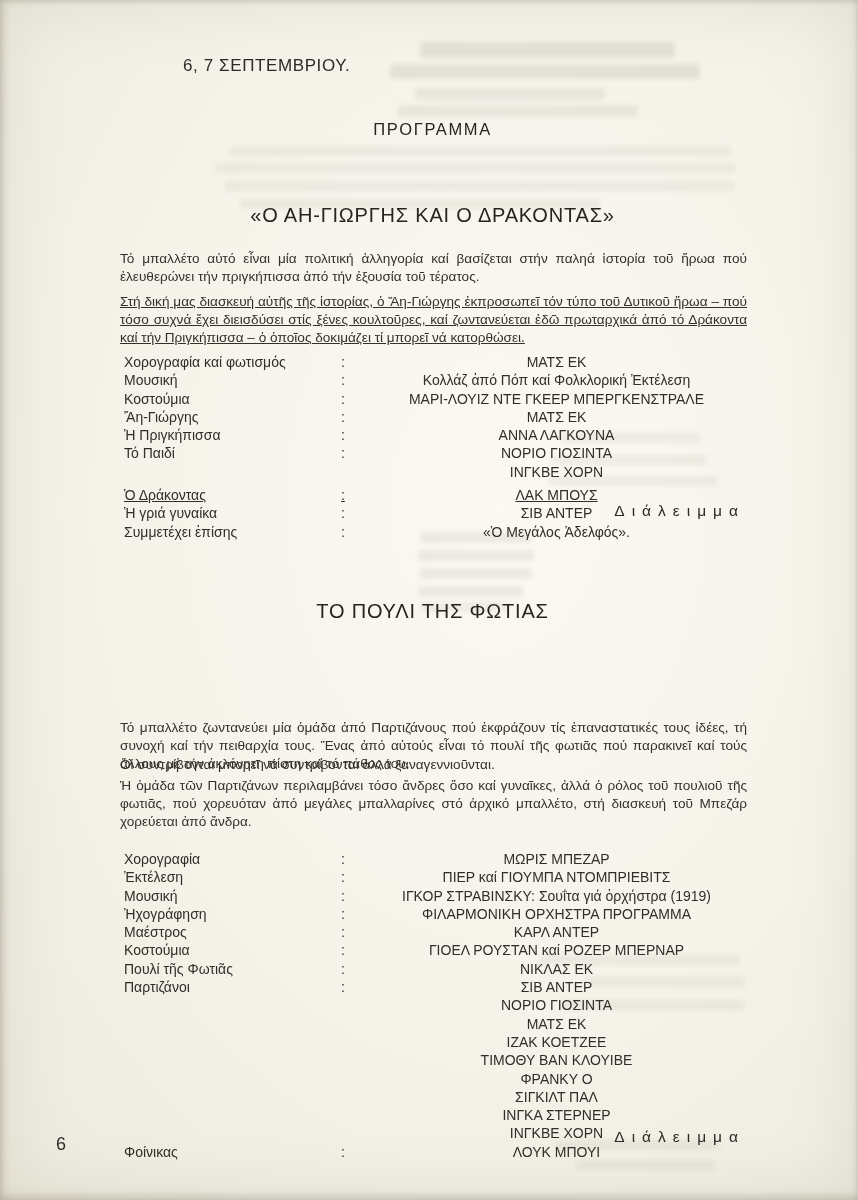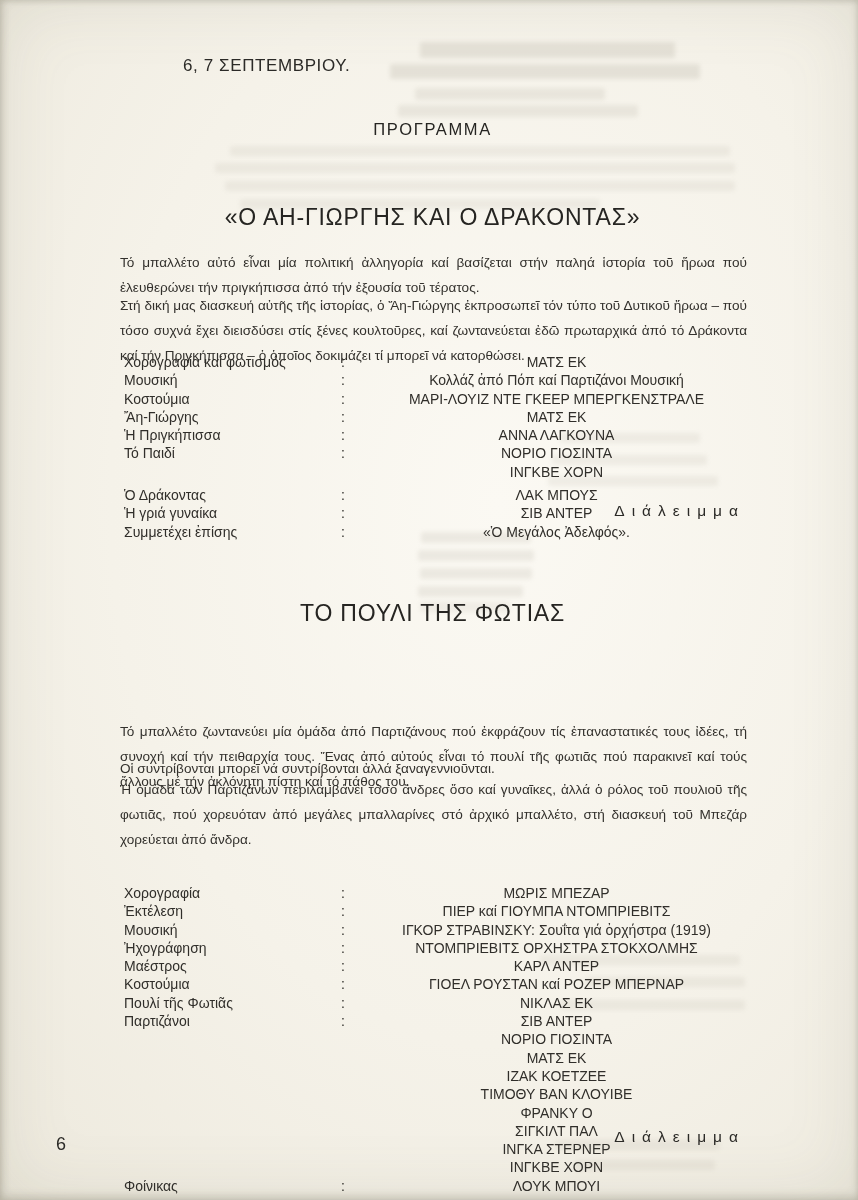--- a/index.html
+++ b/index.html
@@ -11,27 +11,27 @@
                 inset 3px 0 8px rgba(112,106,86,.16),
                 inset 0 -4px 10px rgba(112,106,86,.20),
                 inset 0 2px 4px rgba(112,106,86,.10);
     font-family:"Liberation Sans","DejaVu Sans",sans-serif;
     color:#2e2c29;
     overflow:hidden;
   }
   .abs{position:absolute;}
   .date{left:163px;top:56px;font-size:17px;letter-spacing:.6px;color:#2b2a27;margin-left:20px;}
   .program-heading{left:120px;top:120px;width:625px;text-align:center;font-size:16.5px;letter-spacing:1.6px;color:#262522;}
-  .ballet-title{left:120px;width:625px;text-align:center;font-size:23px;letter-spacing:.8px;color:#262522;}
+  .ballet-title{left:120px;width:625px;text-align:center;font-size:20px;letter-spacing:.8px;color:#262522;}
   .title1{top:204px;}
   .title2{top:600px;}
-  .para{left:120px;width:627px;font-size:13.6px;line-height:25px;text-align:justify;color:#33312d;}
+  .para{left:120px;width:627px;font-size:13.6px;line-height:18px;text-align:justify;color:#33312d;}
   .credits{left:120px;width:640px;font-size:14px;color:#302e2a;margin-top:28px;}
   .crow{display:flex;line-height:18.3px;}
-  .crow.gap{margin-top:5px;}
+  .crow.gap{margin-top:5px;text-decoration:underline;}
   .clabel{flex:0 0 217px;padding-left:4px;}
   .ccolon{flex:0 0 12px;}
   .cvalue{flex:1;text-align:center;}
   .intermission{left:120px;width:625px;text-align:right;font-size:15.5px;letter-spacing:7px;color:#2b2a27;}
   .int1{top:502px;}
   .int2{top:1128px;}
   .page-number{left:56px;top:1134px;font-size:18px;color:#2b2a27;}
   .ghost{position:absolute;background:#a8a294;opacity:.13;filter:blur(2px);border-radius:2px;}
   .ghost.s{opacity:.22;}
   .ghost.m{opacity:.17;}
@@ -61,32 +61,32 @@
   <div class="ghost" style="left:585px;top:977px;width:160px;height:10px;"></div>
   <div class="ghost" style="left:560px;top:1000px;width:185px;height:10px;"></div>
   <div class="ghost" style="left:555px;top:1140px;width:165px;height:10px;"></div>
   <div class="ghost" style="left:575px;top:1160px;width:140px;height:10px;"></div>
 
   <div class="abs date">6, 7 ΣΕΠΤΕΜΒΡΙΟΥ.</div>
   <div class="abs program-heading">ΠΡΟΓΡΑΜΜΑ</div>
 
   <div class="abs ballet-title title1">«Ο ΑΗ-ΓΙΩΡΓΗΣ ΚΑΙ Ο ΔΡΑΚΟΝΤΑΣ»</div>
   <p class="abs para" style="top:236px;">Τό μπαλλέτο αὐτό εἶναι μία πολιτική ἀλληγορία καί βασίζεται στήν παληά ἱστορία τοῦ ἥρωα πού ἐλευθερώνει τήν πριγκήπισσα ἀπό τήν ἐξουσία τοῦ τέρατος.</p>
-  <p class="abs para" style="top:279px;">Στή δική μας διασκευή αὐτῆς τῆς ἱστορίας, ὁ Ἄη-Γιώργης ἐκπροσωπεῖ τόν τύπο τοῦ Δυτικοῦ ἥρωα – πού τόσο συχνά ἔχει διεισδύσει στίς ξένες κουλτοῦρες, καί ζωντανεύεται ἐδῶ πρωταρχικά ἀπό τό Δράκοντα καί τήν Πριγκήπισσα – ὁ ὁποῖος δοκιμάζει τί μπορεῖ νά κατορθώσει.</p>
+  <p class="abs para" style="top:279px;text-decoration:underline;">Στή δική μας διασκευή αὐτῆς τῆς ἱστορίας, ὁ Ἄη-Γιώργης ἐκπροσωπεῖ τόν τύπο τοῦ Δυτικοῦ ἥρωα – πού τόσο συχνά ἔχει διεισδύσει στίς ξένες κουλτοῦρες, καί ζωντανεύεται ἐδῶ πρωταρχικά ἀπό τό Δράκοντα καί τήν Πριγκήπισσα – ὁ ὁποῖος δοκιμάζει τί μπορεῖ νά κατορθώσει.</p>
 
   <div class="abs credits" style="top:325px;">
     <div class="crow">
       <span class="clabel">Χορογραφία καί φωτισμός</span>
         <span class="ccolon">:</span>
         <span class="cvalue">ΜΑΤΣ ΕΚ</span>
     </div>
     <div class="crow">
       <span class="clabel">Μουσική</span>
         <span class="ccolon">:</span>
-        <span class="cvalue">Κολλάζ ἀπό Πόπ καί Παρτιζάνοι Μουσική</span>
+        <span class="cvalue">Κολλάζ ἀπό Πόπ καί Φολκλορική Ἐκτέλεση</span>
     </div>
     <div class="crow">
       <span class="clabel">Κοστούμια</span>
         <span class="ccolon">:</span>
         <span class="cvalue">ΜΑΡΙ-ΛΟΥΙΖ ΝΤΕ ΓΚΕΕΡ ΜΠΕΡΓΚΕΝΣΤΡΑΛΕ</span>
     </div>
     <div class="crow">
       <span class="clabel">Ἄη-Γιώργης</span>
         <span class="ccolon">:</span>
         <span class="cvalue">ΜΑΤΣ ΕΚ</span>
@@ -123,40 +123,40 @@
     </div>
   </div>
 
   <div class="abs intermission int1">Διάλειμμα</div>
 
   <div class="abs ballet-title title2">ΤΟ ΠΟΥΛΙ ΤΗΣ ΦΩΤΙΑΣ</div>
   <p class="abs para" style="top:705px;">Τό μπαλλέτο ζωντανεύει μία ὁμάδα ἀπό Παρτιζάνους πού ἐκφράζουν τίς ἐπαναστατικές τους ἰδέες, τή συνοχή καί τήν πειθαρχία τους. Ἕνας ἀπό αὐτούς εἶναι τό πουλί τῆς φωτιᾶς πού παρακινεῖ καί τούς ἄλλους μέ τήν ἀκλόνητη πίστη καί τό πάθος του.</p>
   <p class="abs para" style="top:742px;">Οἱ συντρίβονται μπορεῖ νά συντρίβονται ἀλλά ξαναγεννιοῦνται.</p>
   <p class="abs para" style="top:763px;">Ἡ ὁμάδα τῶν Παρτιζάνων περιλαμβάνει τόσο ἄνδρες ὅσο καί γυναῖκες, ἀλλά ὁ ρόλος τοῦ πουλιοῦ τῆς φωτιᾶς, πού χορευόταν ἀπό μεγάλες μπαλλαρίνες στό ἀρχικό μπαλλέτο, στή διασκευή τοῦ Μπεζάρ χορεύεται ἀπό ἄνδρα.</p>
 
-  <div class="abs credits" style="top:856px;">
+  <div class="abs credits" style="top:822px;">
     <div class="crow">
       <span class="clabel">Χορογραφία</span>
         <span class="ccolon">:</span>
         <span class="cvalue">ΜΩΡΙΣ ΜΠΕΖΑΡ</span>
     </div>
     <div class="crow">
       <span class="clabel">Ἐκτέλεση</span>
         <span class="ccolon">:</span>
         <span class="cvalue">ΠΙΕΡ καί ΓΙΟΥΜΠΑ ΝΤΟΜΠΡΙΕΒΙΤΣ</span>
     </div>
     <div class="crow">
       <span class="clabel">Μουσική</span>
         <span class="ccolon">:</span>
         <span class="cvalue">ΙΓΚΟΡ ΣΤΡΑΒΙΝΣΚΥ: Σουΐτα γιά ὀρχήστρα (1919)</span>
     </div>
     <div class="crow">
       <span class="clabel">Ἠχογράφηση</span>
         <span class="ccolon">:</span>
-        <span class="cvalue">ΝΤΟΜΠΡΙΕΒΙΤΣ ΟΡΧΗΣΤΡΑ ΣΤΟΚΧΟΛΜΗΣ</span>
+        <span class="cvalue">ΦΙΛΑΡΜΟΝΙΚΗ ΟΡΧΗΣΤΡΑ ΠΡΟΓΡΑΜΜΑ</span>
     </div>
     <div class="crow">
       <span class="clabel">Μαέστρος</span>
         <span class="ccolon">:</span>
         <span class="cvalue">ΚΑΡΛ ΑΝΤΕΡ</span>
     </div>
     <div class="crow">
       <span class="clabel">Κοστούμια</span>
         <span class="ccolon">:</span>
         <span class="cvalue">ΓΙΟΕΛ ΡΟΥΣΤΑΝ καί ΡΟΖΕΡ ΜΠΕΡΝΑΡ</span>

